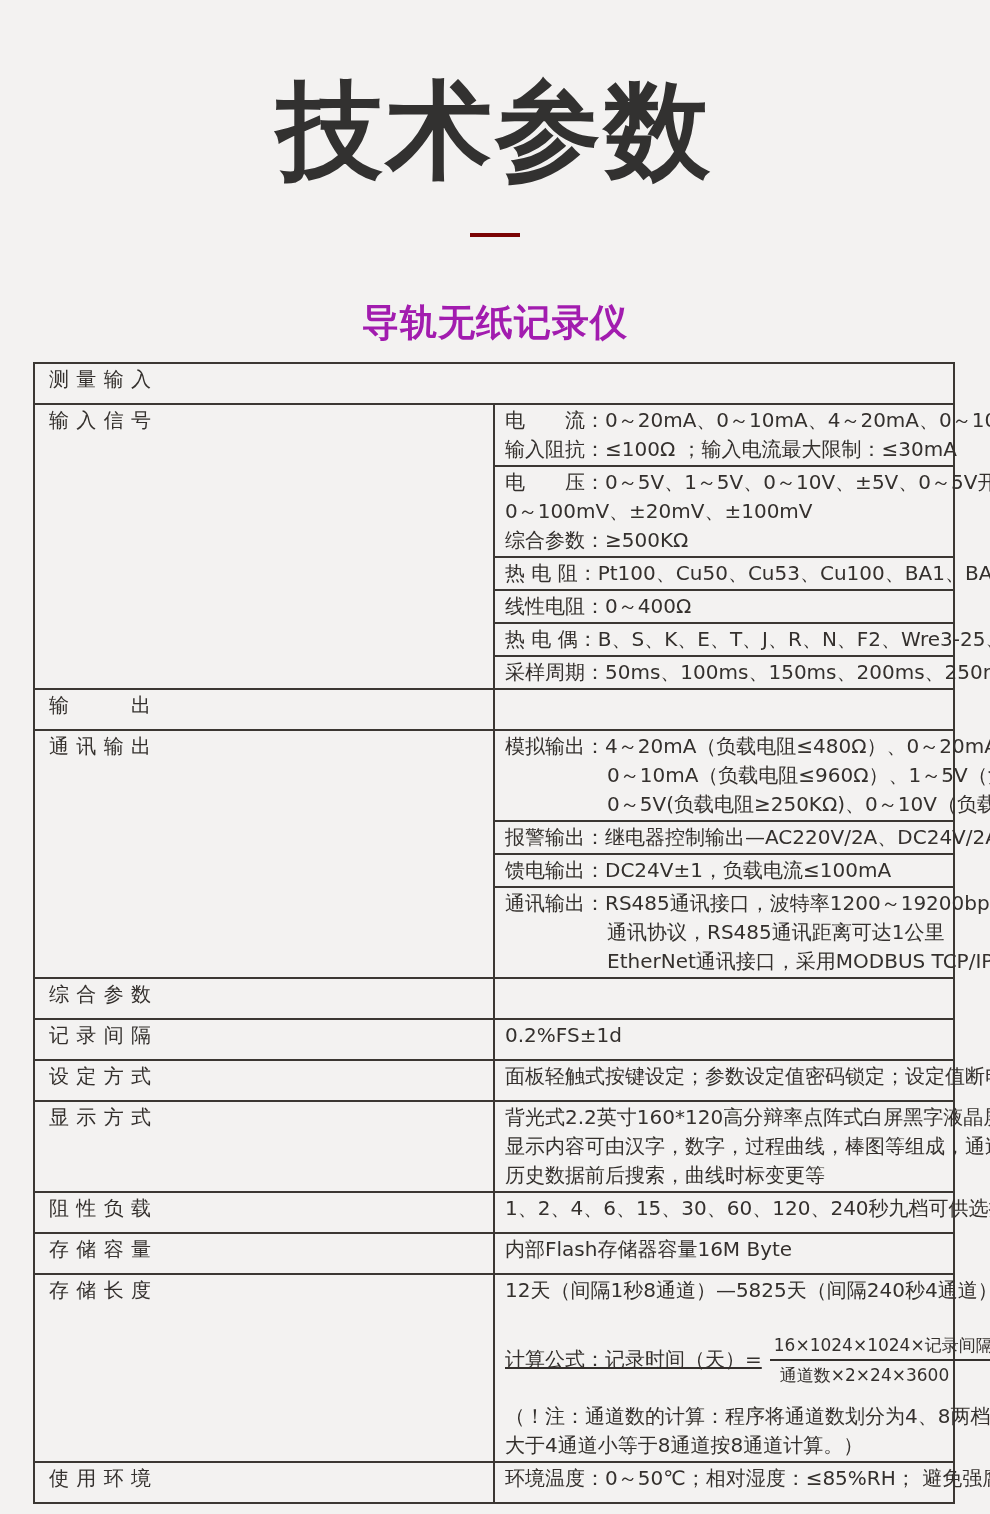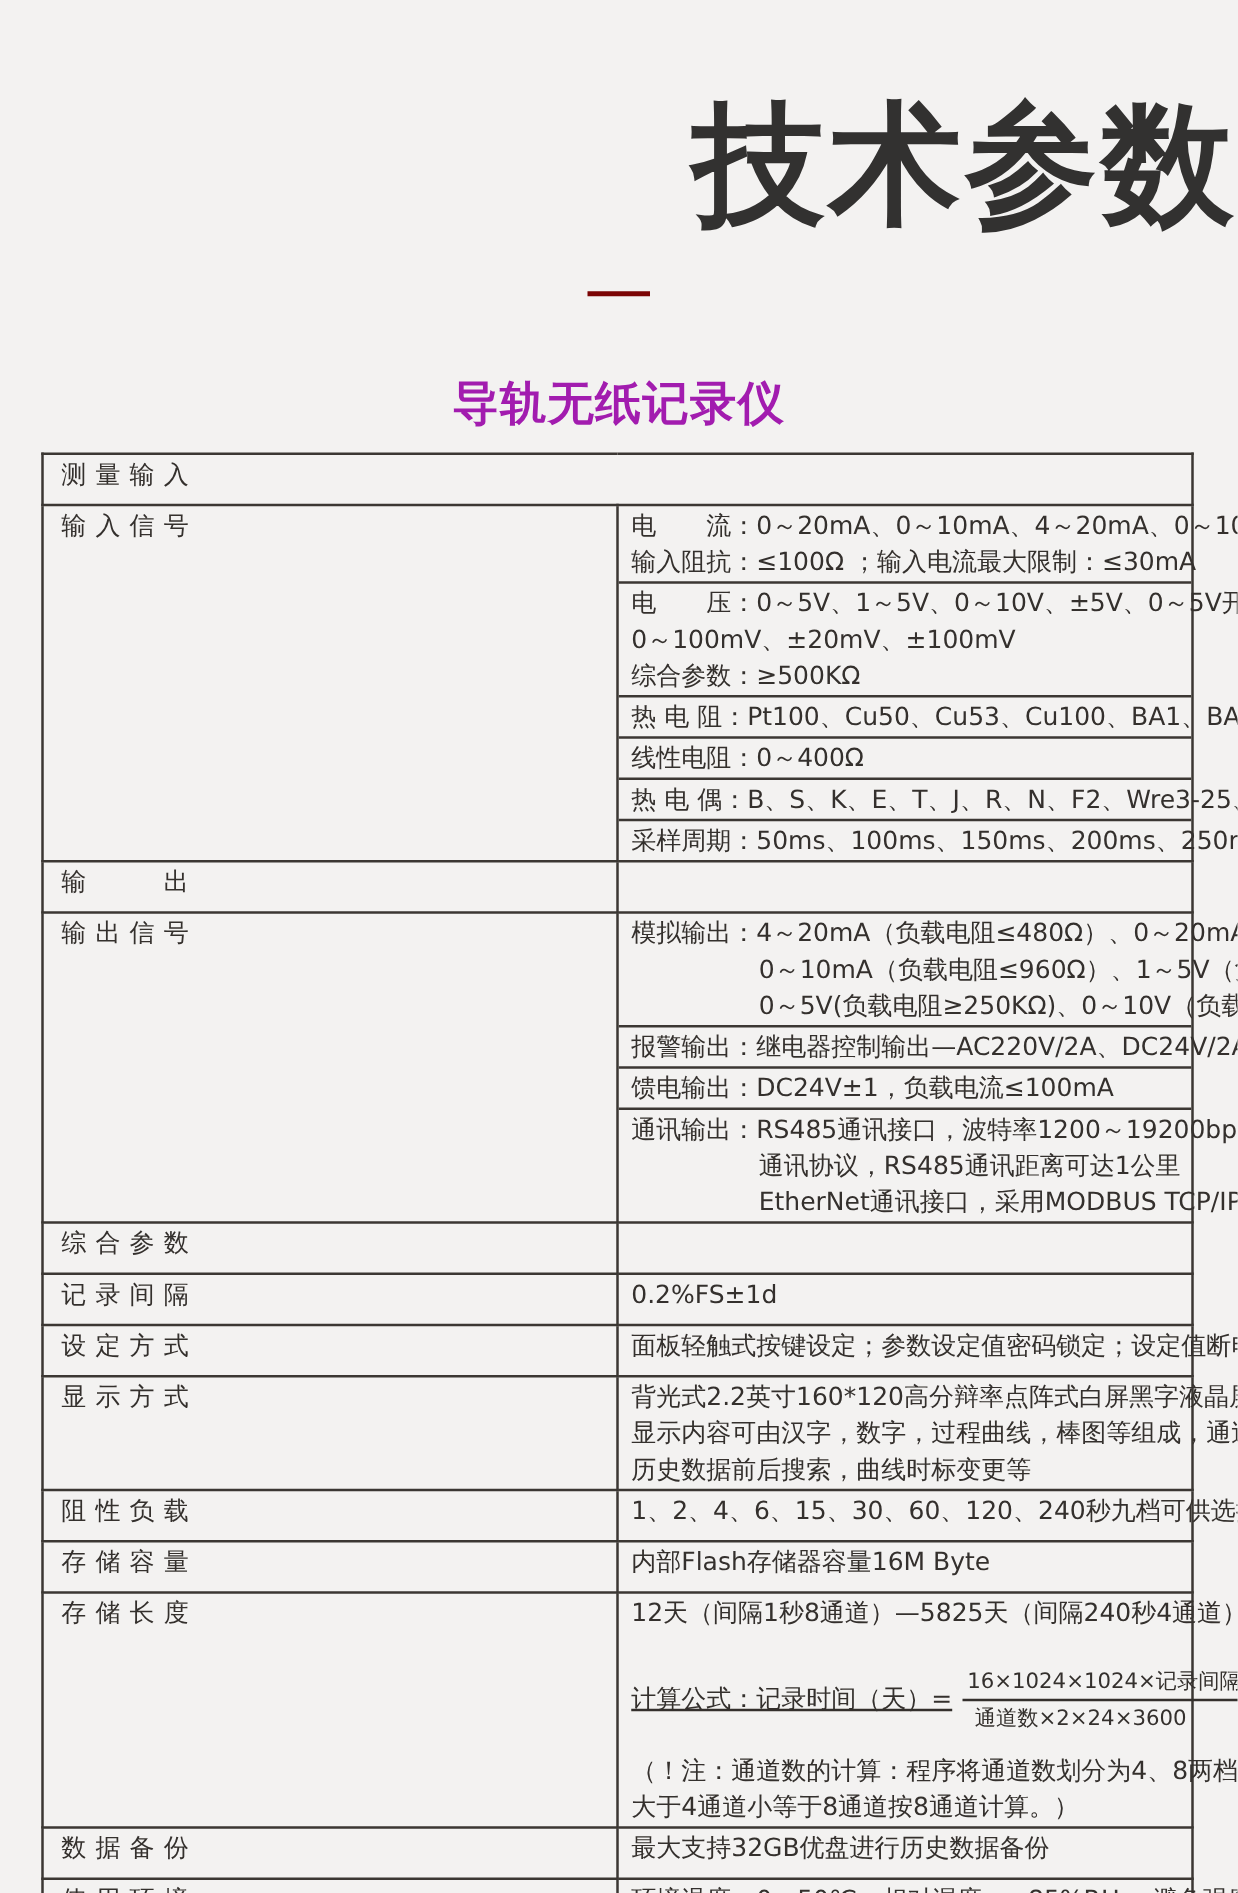--- a/index.html
+++ b/index.html
@@ -3,23 +3,23 @@
 <meta charset="utf-8">
 <style>
   html,body { margin:0; padding:0; }
   body {
     width:990px; background:#f3f2f1; color:#34302d;
     font-family:"DejaVu Sans","Liberation Sans",sans-serif;
   }
   .page { width:990px; min-height:1514px; box-sizing:border-box; padding-top:76px; overflow:hidden; }
 
   .title {
-    margin:0; text-align:right;
+    margin:0; text-align:center;
     font-size:106px; line-height:1.06; font-weight:900;
-    color:#323130; letter-spacing:3px;
+    color:#323130; letter-spacing:3px;font-family:Liberation Serif, serif;
   }
   .title-divider {
     width:50px; height:4px; margin:45px auto 0;
     background:#7b0404;
   }
   .subtitle {
     margin:66px 0 0; text-align:center;
     font-size:37px; line-height:1.1; font-weight:700;
     color:#a21caf; letter-spacing:1px;
   }
@@ -107,21 +107,21 @@
 
     <tr>
       <td class="label">
         <span class="ltxt">输出</span>
       </td>
       <td class="content"></td>
     </tr>
 
     <tr>
       <td class="label">
-        <span class="ltxt">输出信号</span>
+        <span class="ltxt">通讯输出</span>
       </td>
       <td class="content p0">
         <div class="subrow">
           <div class="line">模拟输出：4～20mA（负载电阻≤480Ω）、0～20mA（负载电阻≤480Ω）</div>
           <div class="line hang">0～10mA（负载电阻≤960Ω）、1～5V（负载电阻≥250KΩ）</div>
           <div class="line hang">0～5V(负载电阻≥250KΩ)、0～10V（负载电阻≥4KΩ）</div>
         </div>
         <div class="subrow">
           <div class="line">报警输出：继电器控制输出—AC220V/2A、DC24V/2A（阻性负载）</div>
         </div>
@@ -200,28 +200,20 @@
           <span>计算公式：记录时间（天）=</span><span class="fraction">
                 <span class="num">16×1024×1024×记录间隔(S)</span>
                 <span class="den">通道数×2×24×3600</span>
               </span>
         </div>
         <div class="line note">（！注：通道数的计算：程序将通道数划分为4、8两档，小等于4通道按4通道计算，</div>
         <div class="line">大于4通道小等于8通道按8通道计算。）</div>
       </td>
     </tr>
 
-    <tr>
-      <td class="label">
-        <span class="ltxt">数据备份</span>
-      </td>
-      <td class="content">
-        <div class="line">最大支持32GB优盘进行历史数据备份</div>
-      </td>
-    </tr>
 
     <tr>
       <td class="label">
         <span class="ltxt">使用环境</span>
       </td>
       <td class="content">
         <div class="line">环境温度：0～50℃；相对湿度：≤85%RH； 避免强腐蚀气体</div>
       </td>
     </tr>
 

